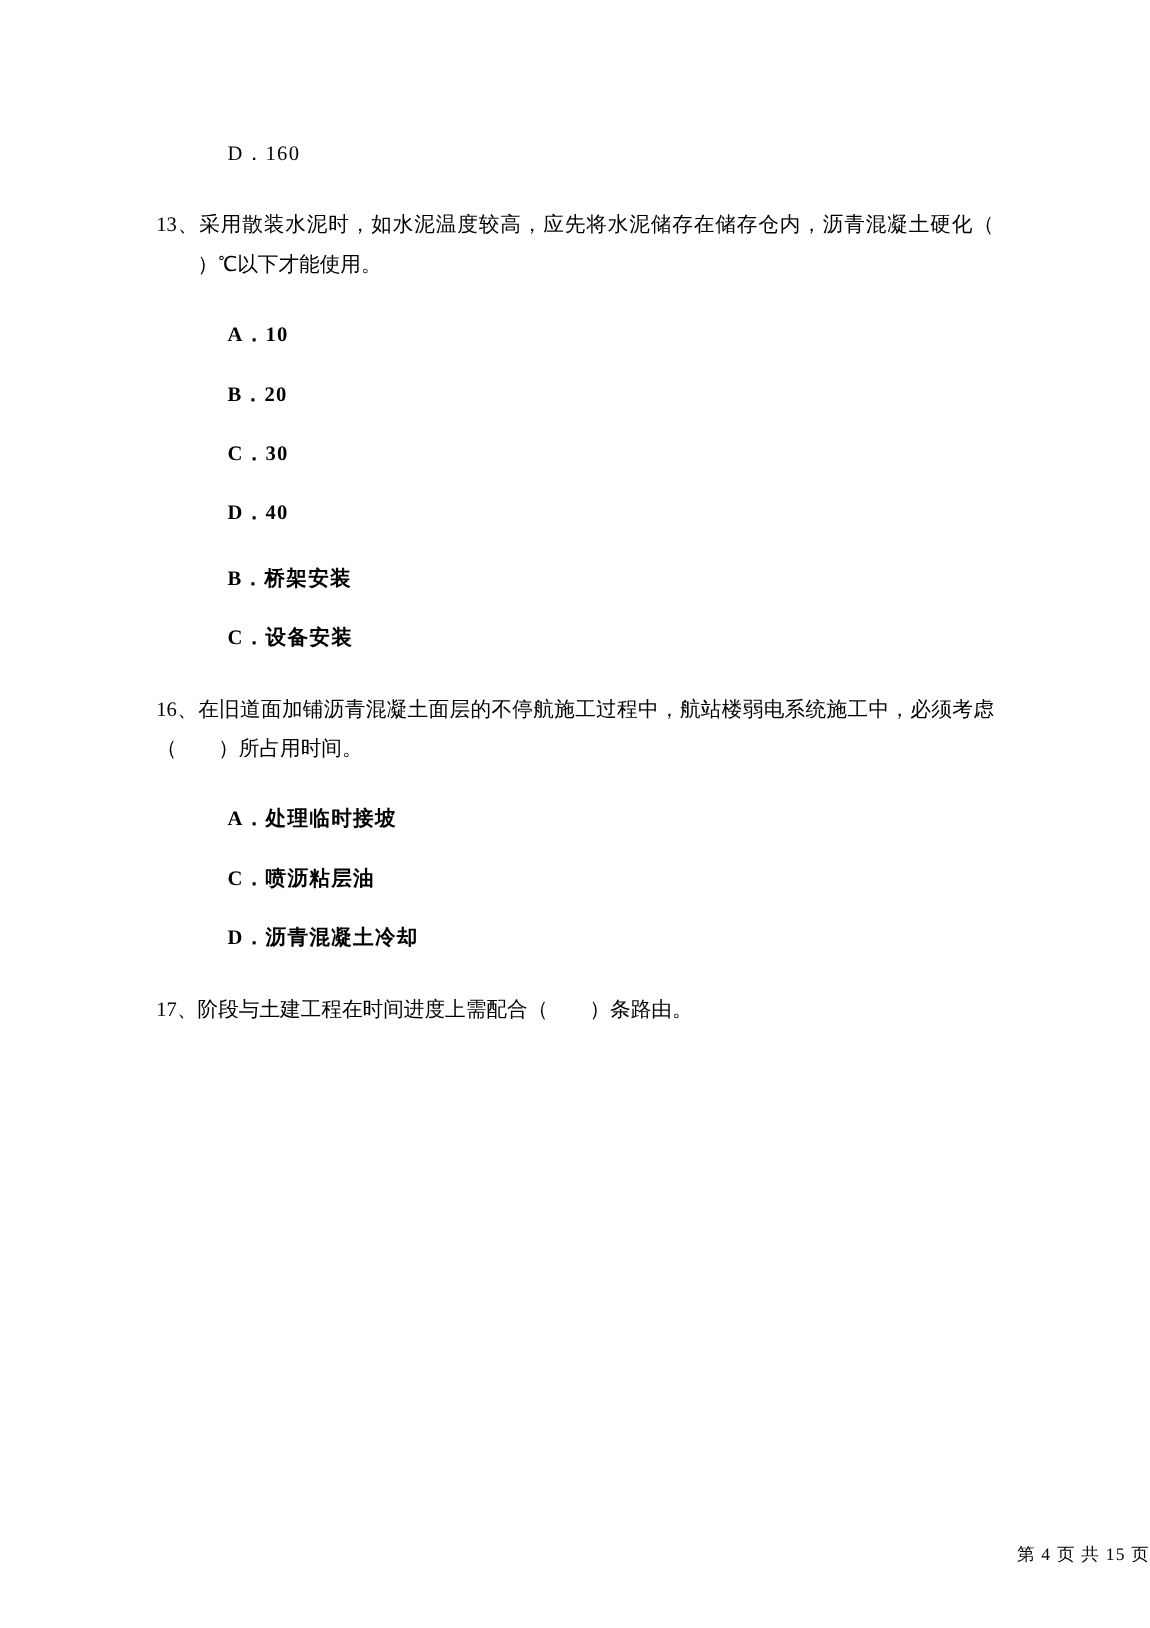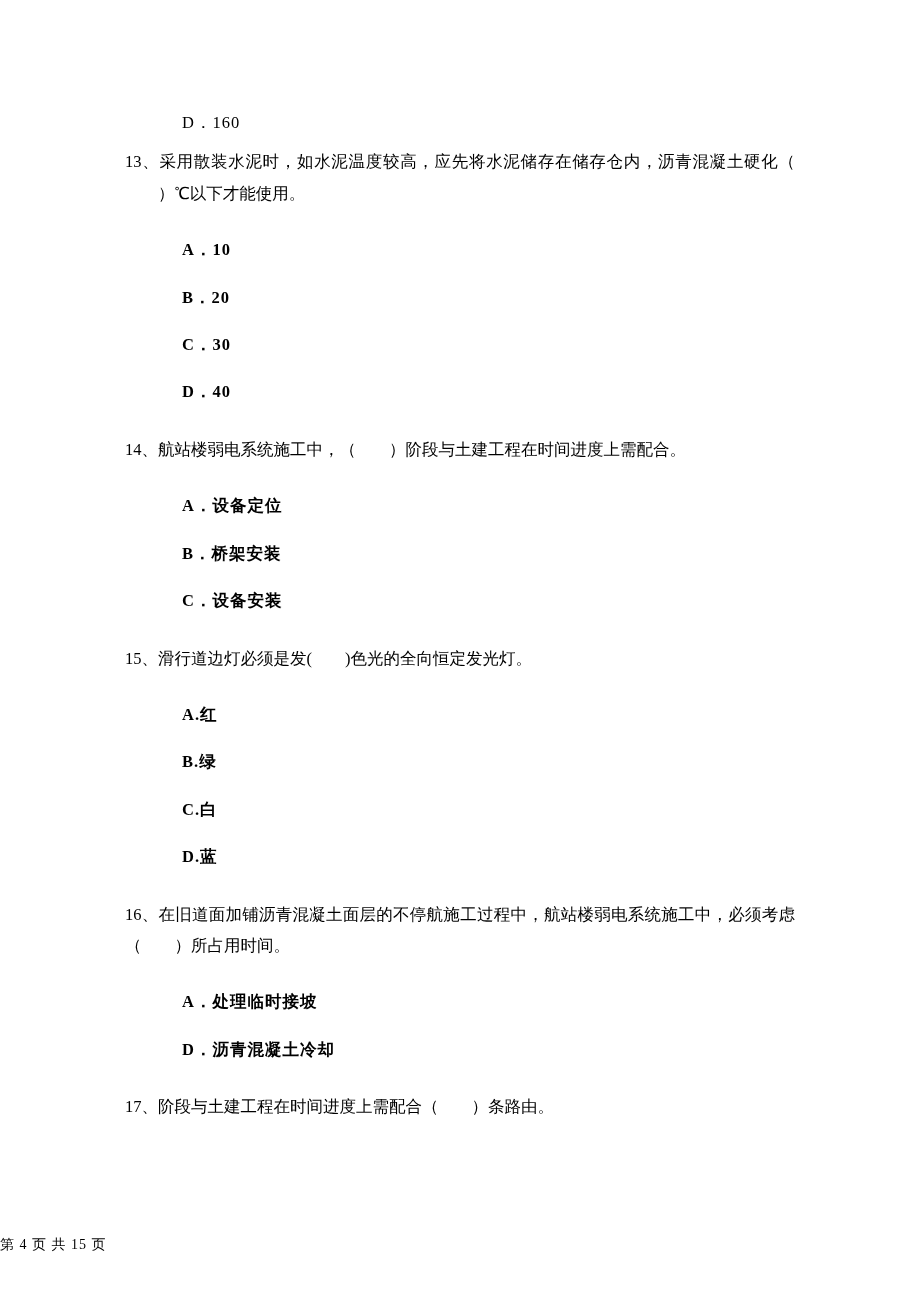--- a/index.html
+++ b/index.html
@@ -15,21 +15,21 @@
     position: relative;
     font-family: "SimSun", "宋体", serif;
     font-size: 16.5px;
     color: #000000;
     line-height: 1.3;
     box-sizing: border-box;
     padding: 112px 125px 0 125px;
   }
   .orphan-option {
     padding-left: 57px;
-    margin-bottom: 13px;
+    margin-bottom: 31px;
     letter-spacing: 1px;
   }
   .question-stem {
     margin: 0 0 30px 0;
     line-height: 1.9;
     text-align: justify;
   }
   .option {
     padding-left: 57px;
     margin-bottom: 26px;
@@ -41,21 +41,21 @@
   }
   .blank {
     display: inline-block;
     white-space: pre;
   }
   .footer {
     position: absolute;
     bottom: 48px;
     left: 0;
     right: 0;
-    text-align: left;
+    text-align: right;
     font-size: 14px;
     letter-spacing: 1px;
   }
 </style>
 </head>
 <body>
 
 <div class="page">
 
   <div class="orphan-option">D．160</div>
@@ -64,43 +64,31 @@
     <p class="question-stem">
       <span>13</span><span>、采用散装水泥时，如水泥温度较高，应先将水泥储存在储存仓内，沥青混凝土硬化（</span><span class="blank">　　</span><span>）℃以下才能使用。</span>
     </p>
     <div class="option">A．10</div>
     <div class="option">B．20</div>
     <div class="option">C．30</div>
     <div class="option">D．40</div>
   </div>
 
   <div>
-    <p class="question-stem">
-      <span>14</span><span>、航站楼弱电系统施工中，（</span><span class="blank">　　</span><span>）阶段与土建工程在时间进度上需配合。</span>
-    </p>
-    <div class="option">A．设备定位</div>
     <div class="option">B．桥架安装</div>
     <div class="option">C．设备安装</div>
   </div>
 
-  <div>
-    <p class="question-stem">
-      <span>15</span><span>、滑行道边灯必须是发(</span><span class="blank">　　</span><span>)色光的全向恒定发光灯。</span>
-    </p>
-    <div class="option">A.红</div>
-    <div class="option">B.绿</div>
-    <div class="option">C.白</div>
-    <div class="option">D.蓝</div>
-  </div>
 
   <div>
     <p class="question-stem">
       <span>16</span><span>、在旧道面加铺沥青混凝土面层的不停航施工过程中，航站楼弱电系统施工中，必须考虑（</span><span class="blank">　　</span><span>）所占用时间。</span>
     </p>
     <div class="option">A．处理临时接坡</div>
+    <div class="option">C．喷沥粘层油</div>
     <div class="option">D．沥青混凝土冷却</div>
   </div>
 
   <div>
     <p class="question-stem">
       <span>17</span><span>、阶段与土建工程在时间进度上需配合（</span><span class="blank">　　</span><span>）条路由。</span>
     </p>
 
   </div>
 

